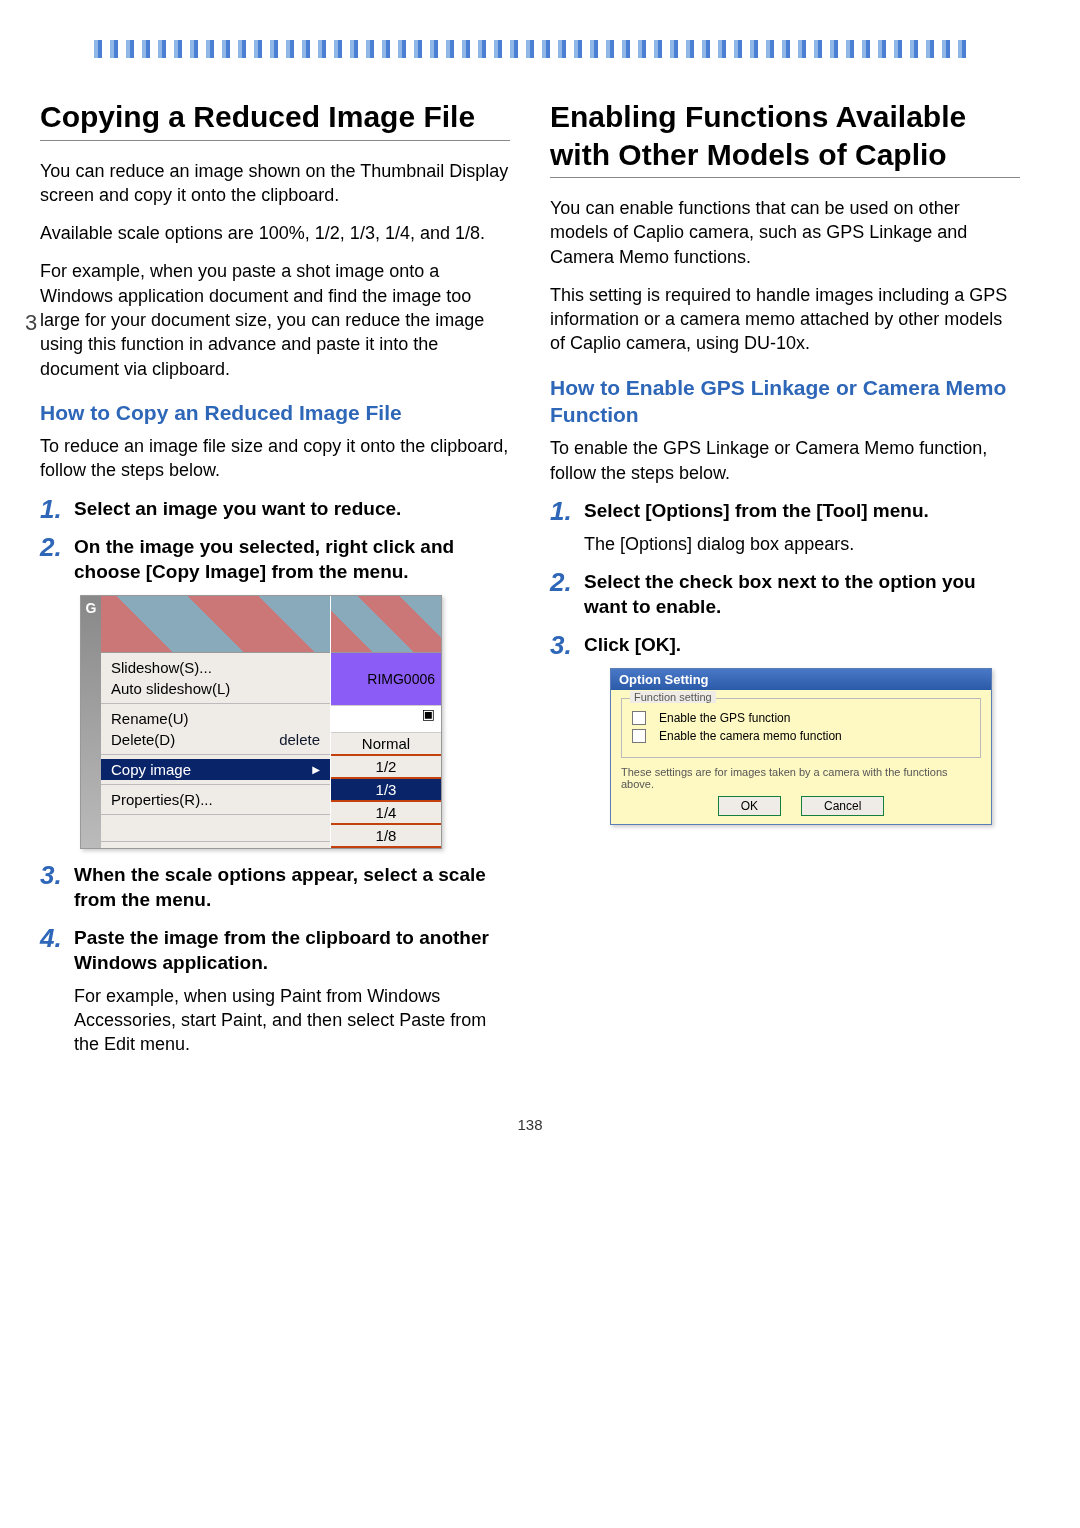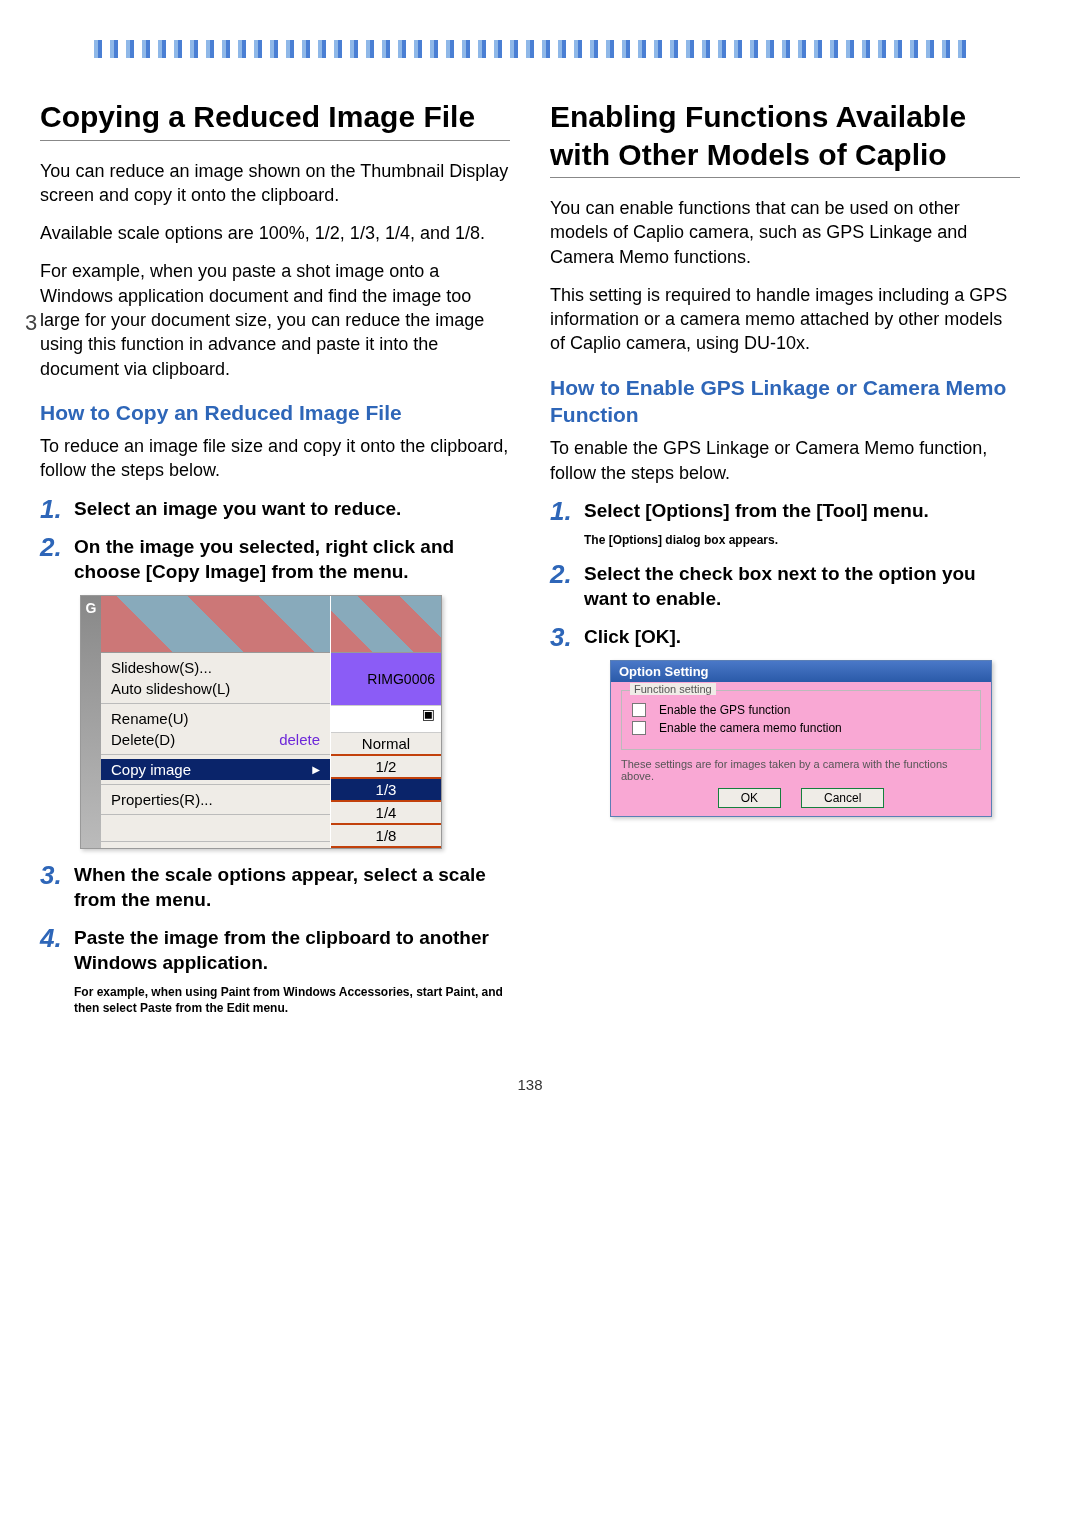--- a/index.html
+++ b/index.html
@@ -88,22 +88,22 @@
     left: 0;
     top: -4px;
     color: #2e66b8;
     font-family: "Trebuchet MS", Arial, sans-serif;
     font-weight: bold;
     font-style: italic;
     font-size: 26px;
   }
   ol.steps > li .step-body {
     display: block;
-    font-weight: bold;
-    font-size: 12px;
+    font-weight: normal;
+    font-size: 18px;
     margin-top: 8px;
     line-height: 1.35;
   }
   .page-num {
     text-align: center;
     font-size: 15px;
     color: #333;
     margin-top: 50px;
   }
 
@@ -195,21 +195,21 @@
     color: #fff;
   }
 
   
   .fig2 {
     margin: 7px auto 0 60px;
     width: 380px;
     font-family: Tahoma, Arial, sans-serif;
     font-size: 12px;
     border: 1px solid #5b7fb5;
-    background: #f9a8d4;
+    background: #fef9c3;
     box-shadow: 2px 2px 4px rgba(0,0,0,.2);
   }
   .fig2-title {
     background: linear-gradient(#4a78c8,#2a5aa8);
     color: #fff;
     font-weight: bold;
     padding: 3px 8px;
     font-size: 13px;
   }
   .fig2-body {
@@ -304,21 +304,21 @@
                 <div class="row">
                     <span>Auto slideshow(L)</span>
                   </div>
               </div>
               <div class="grp">
                 <div class="row">
                     <span>Rename(U)</span>
                   </div>
                 <div class="row">
                   <span>Delete(D)</span>
-                  <span style="color:#6d28d9;">delete</span>
+                  <span style="color:#0f172a;">delete</span>
                 </div>
               </div>
               <div class="grp">
                 <div class="row sel">
                   <span>Copy image</span>
                   <span class="arrow">▶</span>
                 </div>
               </div>
               <div class="grp">
                 <div class="row">

